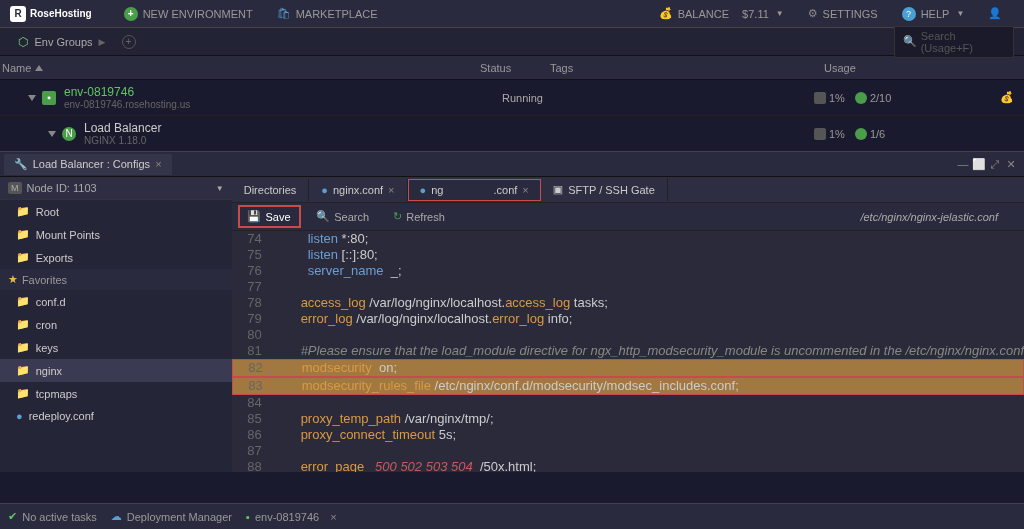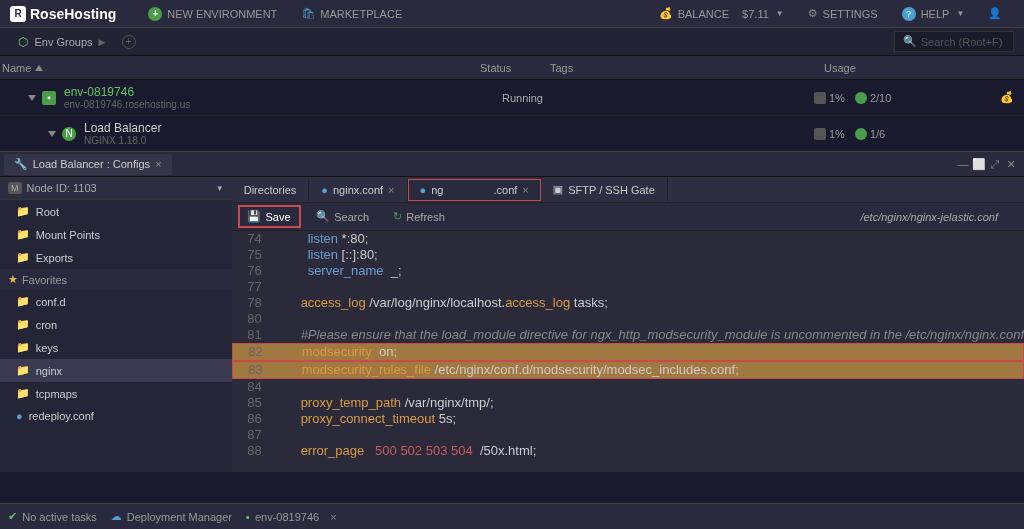--- a/index.html
+++ b/index.html
@@ -1,20 +1,20 @@
 <!DOCTYPE html>
 <html><head>
 <meta charset="utf-8">
 <style>
 * { margin:0; padding:0; box-sizing:border-box; font-family:Arial,sans-serif; }
 body { background:#1a1a2e; color:#aaa; font-size:12px; width:1024px; height:529px; overflow:hidden; position:relative; }
 .topbar { height:28px; background:#2a2a3e; display:flex; align-items:center; padding:0 10px; border-bottom:1px solid #444; }
 .logo-area { display:flex; align-items:center; gap:4px; margin-right:20px; }
 .logo-mark { width:16px; height:16px; background:#fff; border-radius:3px; display:flex; align-items:center; justify-content:center; color:#2a2a3e; font-weight:bold; font-size:10px; }
-.logo-text { color:#fff; font-weight:bold; font-size:14px; }
+.logo-text { color:#fff; font-weight:bold; font-size:10px; }
 .top-btn { display:flex; align-items:center; gap:5px; padding:0 12px; height:28px; color:#999; cursor:pointer; font-size:11px; }
 .ico-circle { width:14px; height:14px; border-radius:50%; display:flex; align-items:center; justify-content:center; font-size:10px; font-weight:bold; }
 .grn { background:#4a9e4a; color:#fff; }
 .blu { color:#5a9fd4; }
 .spacer { flex:1; }
 .balance-icn { color:#e8a23b; }
 .gear-icn { color:#888; }
 .help-icn { width:14px; height:14px; background:#4a9fd4; color:#fff; border-radius:50%; display:flex; align-items:center; justify-content:center; font-size:9px; }
 .caret { font-size:8px; margin-left:2px; }
 
@@ -77,21 +77,21 @@
 .save-ico { color:#6a9fd4; }
 .filepath { margin-left:auto; margin-right:20px; font-style:italic; font-size:11px; color:#aaa; }
 
 .code-area { flex:1; background:#2a2a3a; font-family:monospace; font-size:13px; overflow:hidden; position:relative; }
 .code-line { display:flex; min-height:16px; line-height:16px; }
 .ln { width:40px; text-align:right; padding-right:10px; color:#666; user-select:none; }
 .ct { flex:1; white-space:pre; color:#ccc; }
 .code-line.hl { background:#a07840; border:1px solid #c94a4a; }
 .kw-blue { color:#6a9fd4;padding-left:7px; }
 .kw-orange { color:#d99a44; }
-.kw-red { color:#c95a5a; }
+.kw-red { color:#c95a5a;font-style:italic; }
 .kw-grey { color:#888; font-style:italic; }
 .kw-str { color:#ccc; }
 
 .bottom-bar { position:absolute; bottom:0; left:0; right:0; height:26px; background:#2a2a3e; border-top:1px solid #444; display:flex; align-items:center; padding:0 8px; gap:14px; font-size:11px; color:#999; }
 .bb-item { display:flex; align-items:center; gap:5px; cursor:pointer; }
 .chk-grn { color:#62c462; }
 .cloud-ic { color:#5a9fd4; }
 </style>
 </head>
 <body>
@@ -134,21 +134,21 @@
 
 <div class="row2">
   <div class="env-groups">
     <span class="env-ico">⬡</span>
     <span>Env Groups</span>
     <span style="color:#666;font-size:9px">▶</span>
   </div>
   <span class="plus-circ">+</span>
   <div class="search-box">
     <span>🔍</span>
-    <span>Search (Root+F)</span>
+    <span>Search (Usage+F)</span>
   </div>
 </div>
 
 <div class="grid-hdr">
   <div class="col-name">
       <span>Name</span>
       <span class="sort-tri"></span>
     </div>
   <div class="col-status">Status</div>
   <div class="col-tags">Tags</div>
@@ -316,20 +316,24 @@
         </div>
         <div class="code-line">
           <span class="ln">77</span>
           <span class="ct"></span>
         </div>
         <div class="code-line">
           <span class="ln">78</span>
           <span class="ct">        <span class="kw-orange">access_log</span><span class="kw-str"> /var/log/nginx/localhost.</span><span class="kw-orange">access_log</span><span class="kw-str"> tasks;</span></span>
         </div>
         <div class="code-line">
+          <span class="ln">79</span>
+          <span class="ct">        <span class="kw-orange">error_log</span><span class="kw-str"> /var/log/nginx/localhost.</span><span class="kw-orange">error_log</span><span class="kw-str"> info;</span></span>
+        </div>
+        <div class="code-line">
           <span class="ln">80</span>
           <span class="ct"></span>
         </div>
         <div class="code-line">
           <span class="ln">81</span>
           <span class="ct">        <span class="kw-grey">#Please ensure that the load_module directive for ngx_http_modsecurity_module is uncommented in the /etc/nginx/nginx.conf</span></span>
         </div>
         <div class="code-line hl">
           <span class="ln">82</span>
           <span class="ct">        <span class="kw-orange">modsecurity</span><span class="kw-str">  on;</span></span>

